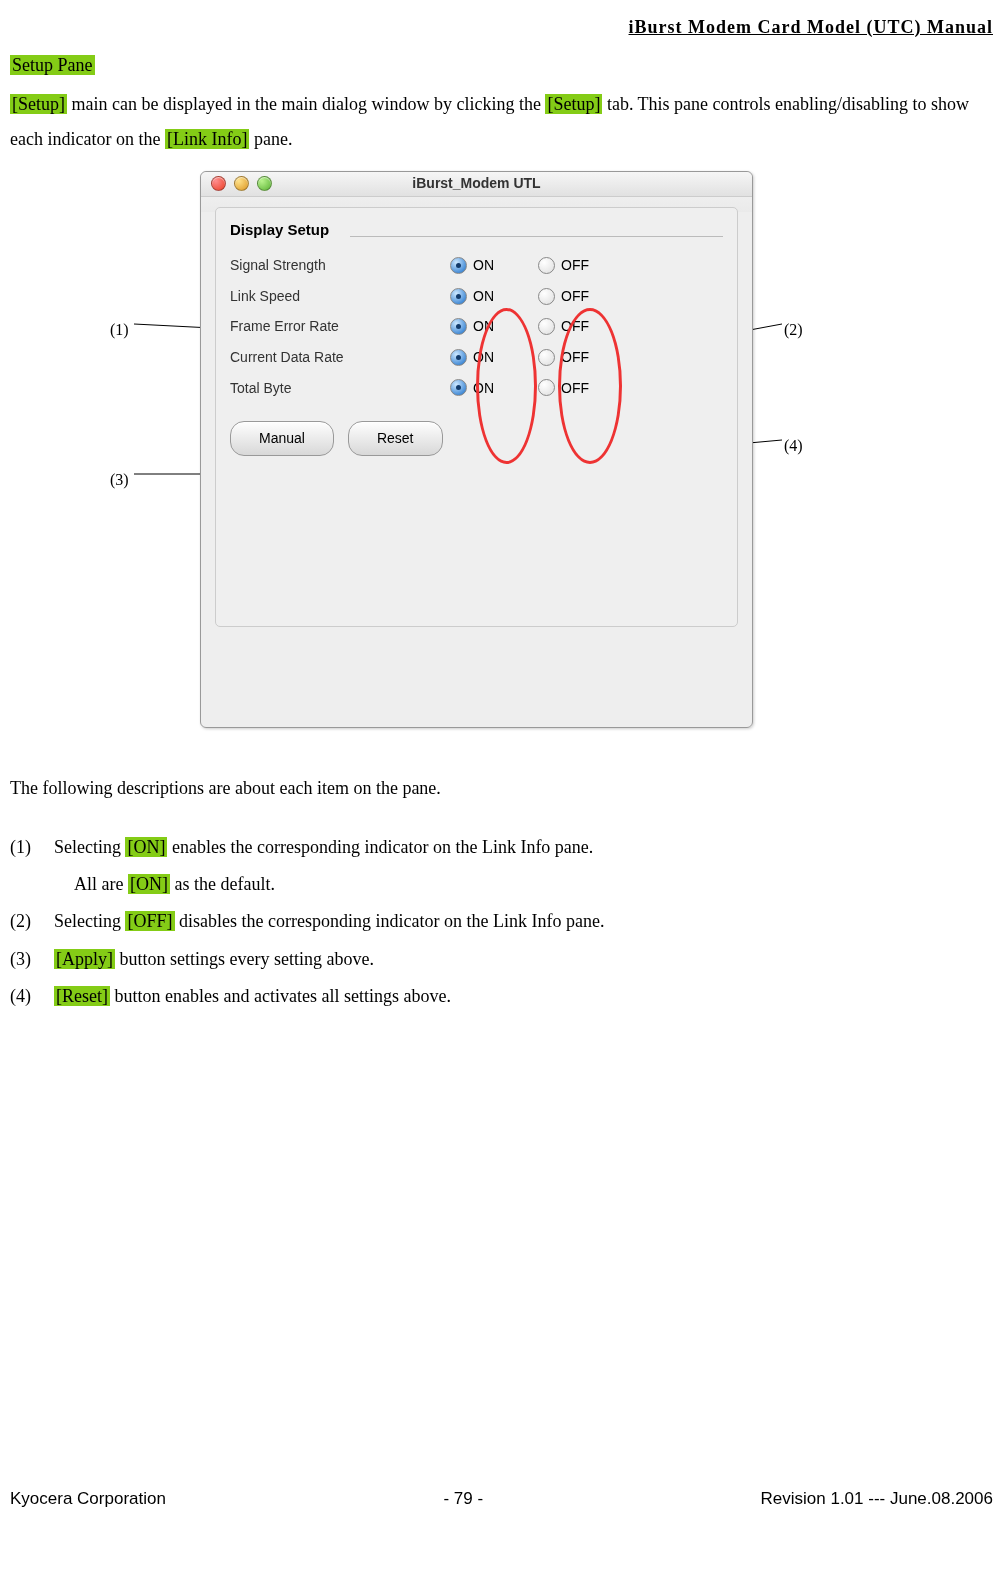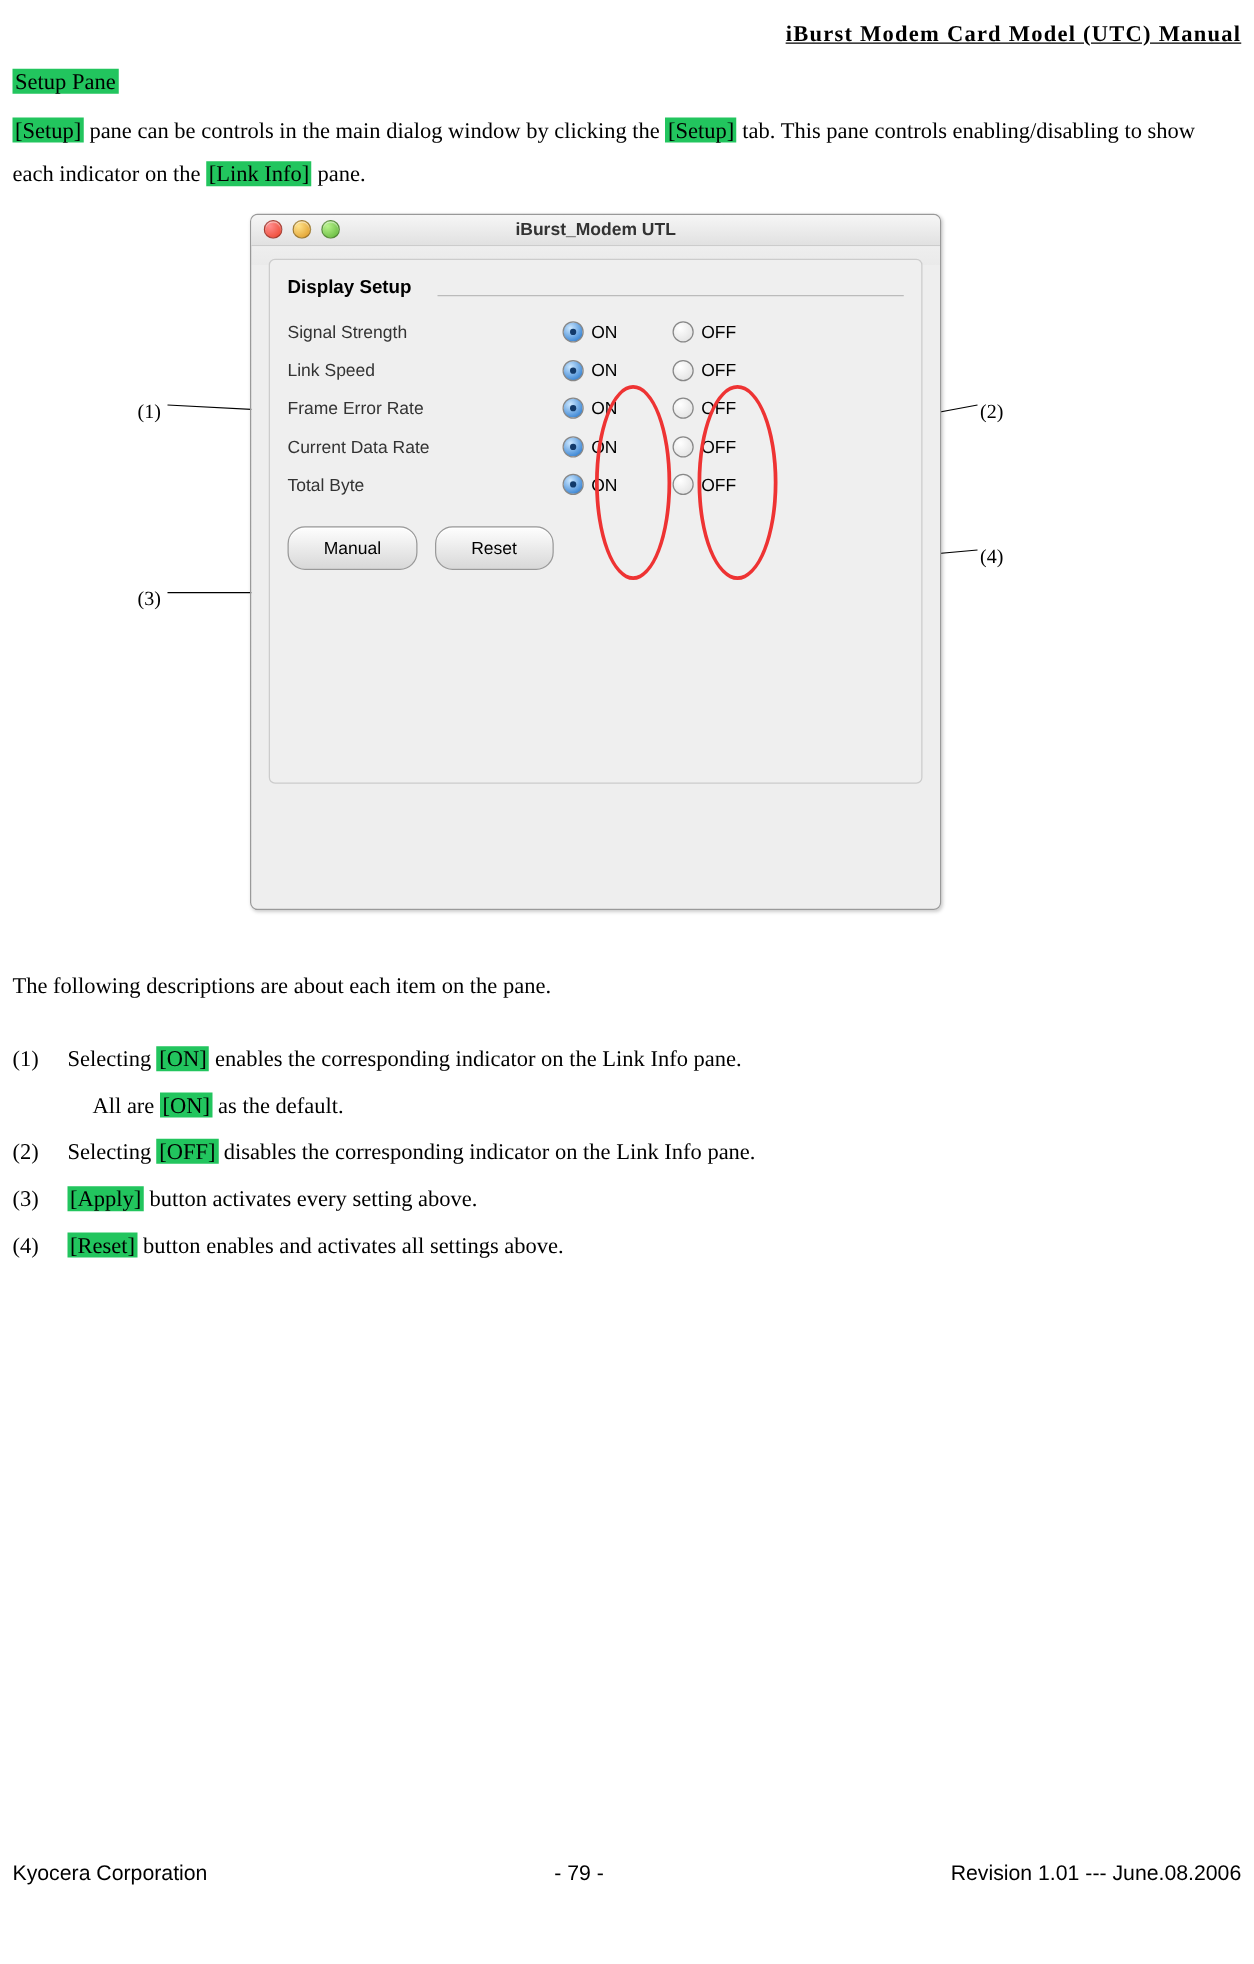--- a/index.html
+++ b/index.html
@@ -14,21 +14,21 @@
     }
     .header-title {
       text-align: right;
       text-decoration: underline;
       font-weight: bold;
       margin-bottom: 4px;
       letter-spacing: 1px;
       font-family: "Century", serif;
     }
     .hl {
-      background: #22c55e;
+      background: #84cc16;
       padding: 0 2px;
     }
     .section-heading {
       margin-bottom: 5px;
     }
     .intro-text {
       margin-bottom: 10px;
     }
     .figure-area {
       position: relative;
@@ -198,21 +198,21 @@
 </head>
 <body>
 
 <div class="header-title">iBurst  Modem  Card  Model  (UTC)  Manual</div>
 
 <div class="section-heading">
   <span class="hl">Setup Pane</span>
 </div>
 
 <div class="intro-text">
-  <span class="hl">[Setup]</span><span> pane can be controls in the main dialog window by clicking the </span><span class="hl">[Setup]</span><span> tab.    This pane controls enabling/disabling to show each indicator on the </span><span class="hl">[Link Info]</span><span> pane.</span>
+  <span class="hl">[Setup]</span><span> main can be displayed in the main dialog window by clicking the </span><span class="hl">[Setup]</span><span> tab.    This pane controls enabling/disabling to show each indicator on the </span><span class="hl">[Link Info]</span><span> pane.</span>
 </div>
 
 <div class="figure-area">
 
   <div class="callout" style="left:100px; top:144px;">(1)</div>
   <div class="callout" style="left:774px; top:144px;">(2)</div>
   <div class="callout" style="left:100px; top:294px;">(3)</div>
   <div class="callout" style="left:774px; top:260px;">(4)</div>
 
   <svg class="arrow-svg" style="left:0;top:0;" width="983" height="560">
@@ -315,21 +315,21 @@
 </div>
 <div class="list-item indent">
   <span class="list-text"><span>All are </span><span class="hl">[ON]</span><span> as the default.</span></span>
 </div>
 <div class="list-item">
   <span class="list-num">(2)</span>
   <span class="list-text"><span>Selecting </span><span class="hl">[OFF]</span><span> disables the corresponding indicator on the Link Info pane.</span></span>
 </div>
 <div class="list-item">
   <span class="list-num">(3)</span>
-  <span class="list-text"><span></span><span class="hl">[Apply]</span><span> button activates every setting above.</span></span>
+  <span class="list-text"><span></span><span class="hl">[Apply]</span><span> button settings every setting above.</span></span>
 </div>
 <div class="list-item">
   <span class="list-num">(4)</span>
   <span class="list-text"><span></span><span class="hl">[Reset]</span><span> button enables and activates all settings above.</span></span>
 </div>
 
 <div class="footer">
   <span>Kyocera Corporation</span>
   <span class="page-num">- 79 -</span>
   <span>Revision 1.01 --- June.08.2006</span>

